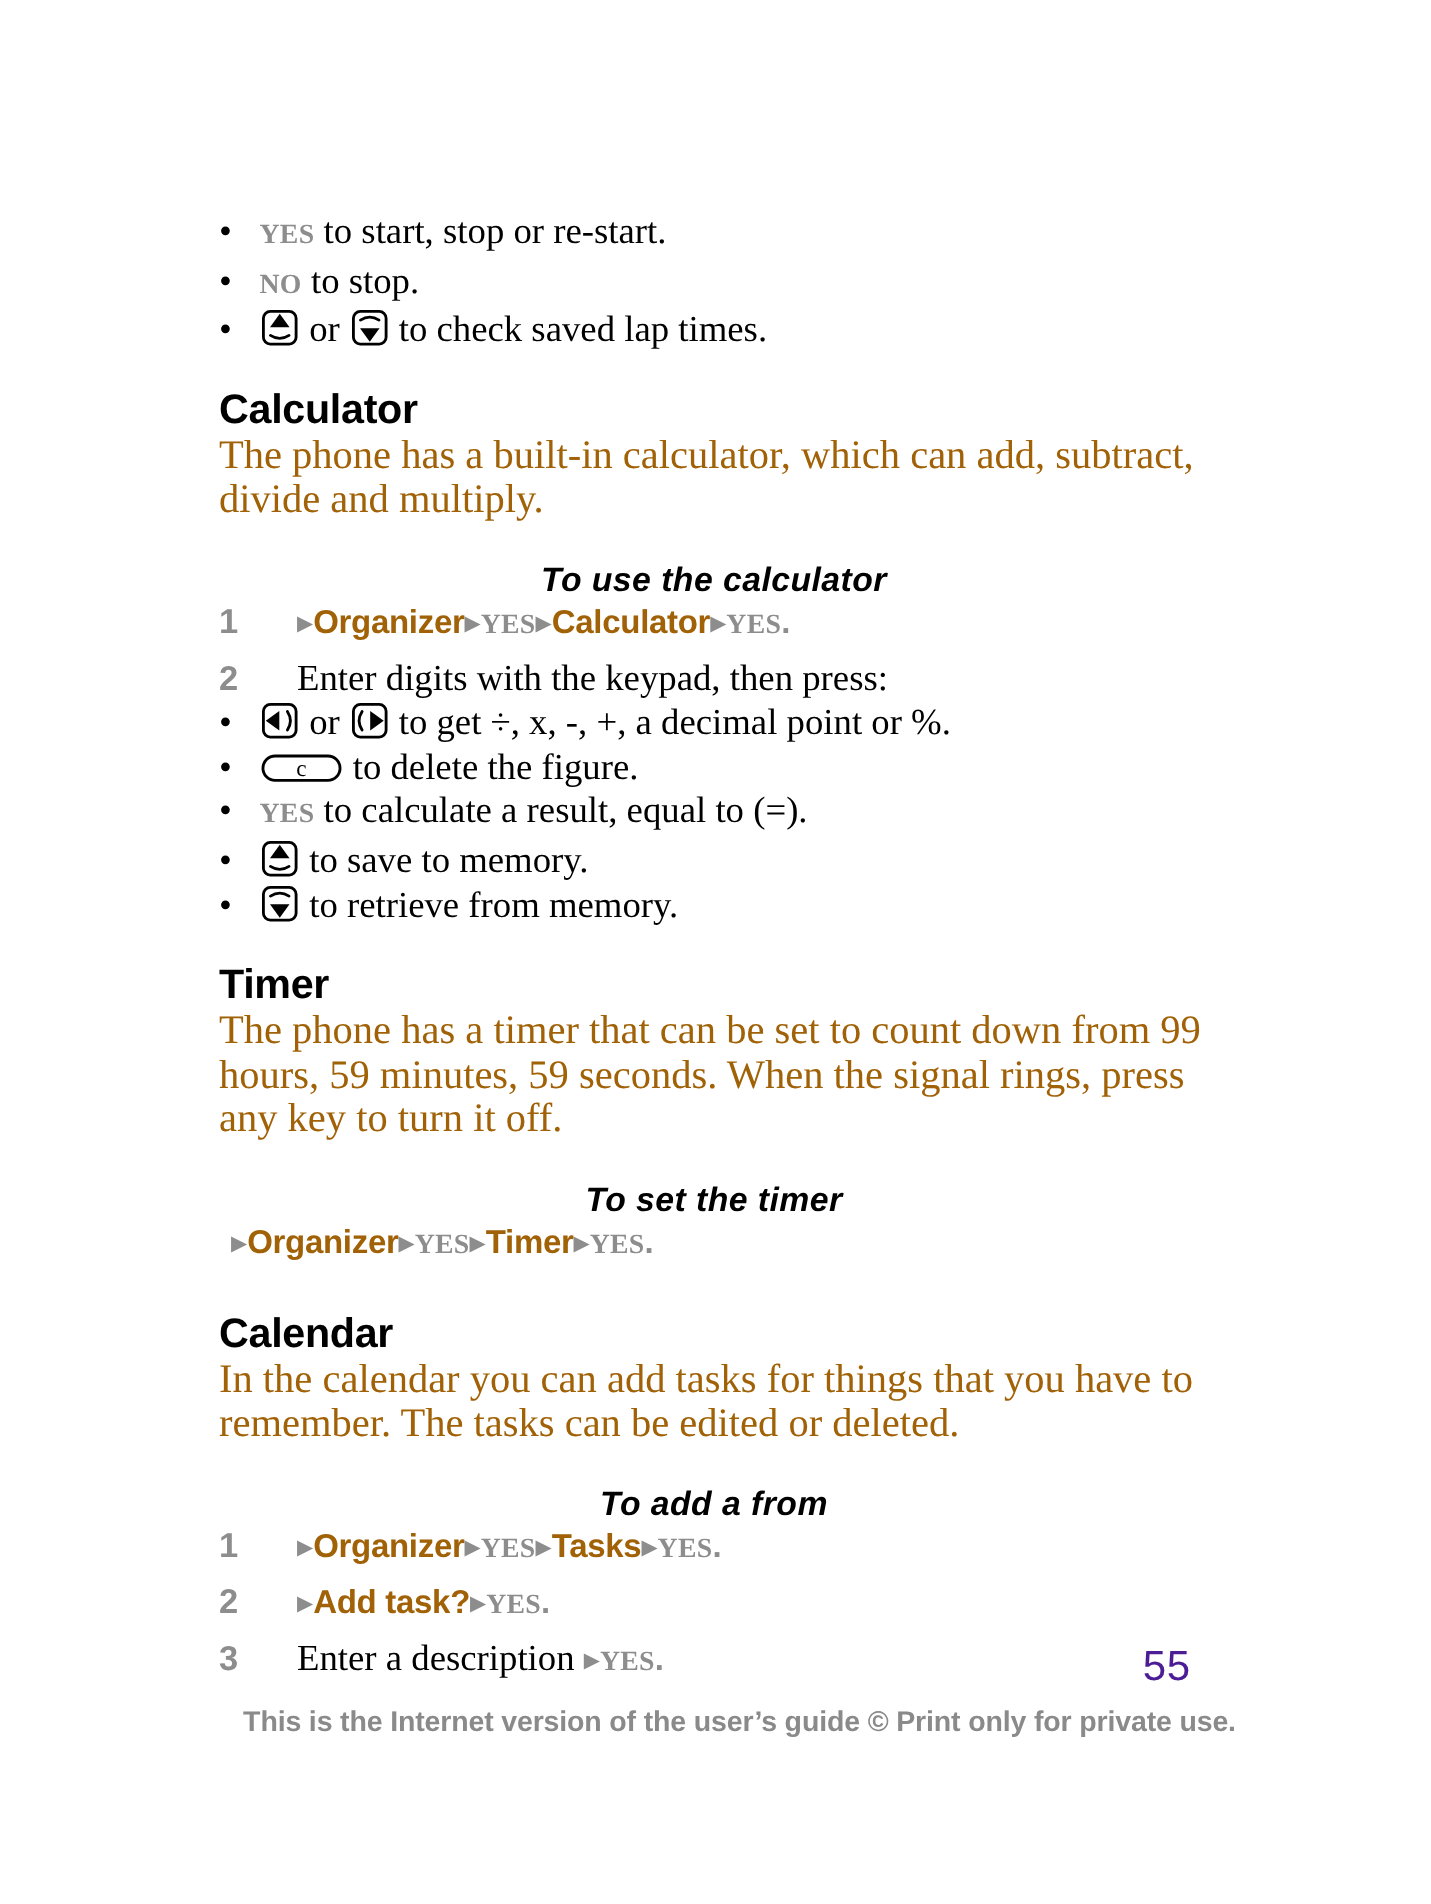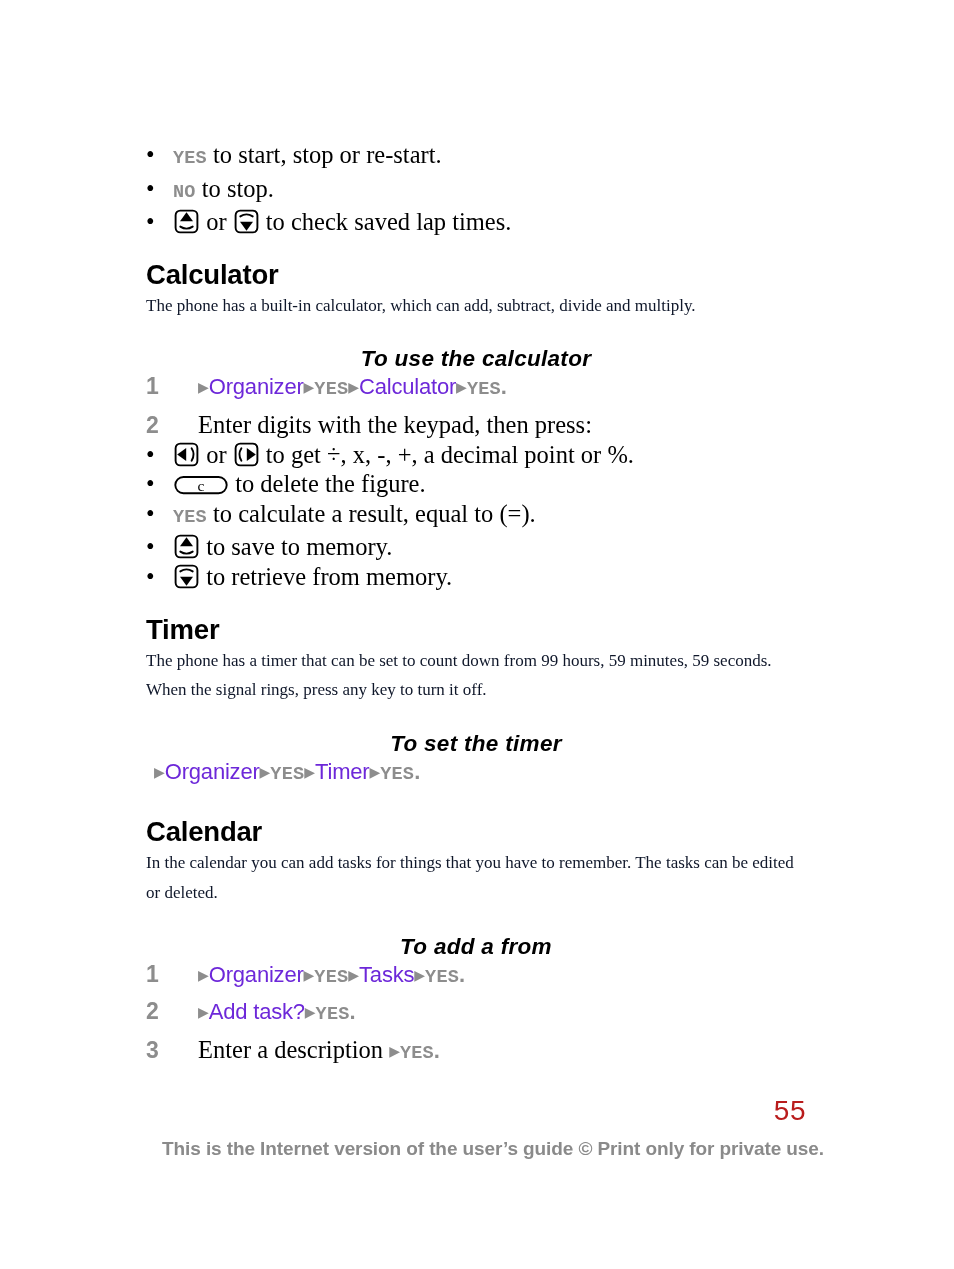--- a/index.html
+++ b/index.html
@@ -43,35 +43,35 @@
     font-size: 22.5px;
     line-height: 26px;
     color: #000;
     margin: 0;
     letter-spacing: 0.3px;
     text-align: center;
   }
   p.body-text {
     margin: 0;
     font-family: "Liberation Serif", "DejaVu Serif", serif;
-    font-size: 17px;
-    line-height: 29.6px;
-    color: #0f172a;
+    font-size: 27px;
+    line-height: 29.6px;
+    color: #a16207;
   }
 
   
   .menu-name {
     font-family: "Liberation Sans", "DejaVu Sans", sans-serif;
-    font-weight: normal;
+    font-weight: bold;
     font-size: 22px;
-    color: #6d28d9;
+    color: #a16207;
     letter-spacing: -0.2px;
   }
   .key-word {
-    font-family: Liberation Mono, monospace;
+    font-family: Liberation Serif, serif;
     font-weight: bold;
     font-size: 18.5px;
     color: #8d8d8d;
     letter-spacing: 0.2px;
   }
   .arrow {
     font-family: "DejaVu Sans", "Liberation Sans", sans-serif;
     font-size: 14px;
     color: #8d8d8d;
     position: relative;
@@ -146,25 +146,25 @@
   .keyicon {
     display: inline-block;
     vertical-align: -4px;
     margin: 0 1px;
   }
   .keyicon svg { display: block; }
 
   
   .page-number {
     position: absolute;
-    right: 148px;
+    right: 160px;
     top: 1095px;
     font-family: "Liberation Sans", "DejaVu Sans", sans-serif;
     font-size: 28px;
-    color: #b91c1c;
+    color: #4c1d95;
     letter-spacing: 0.5px;
   }
   .footer-note {
     position: absolute;
     left: 0;
     right: 0;
     top: 1138px;
     text-align: center;
     font-family: "Liberation Sans", "DejaVu Sans", sans-serif;
     font-weight: bold;

